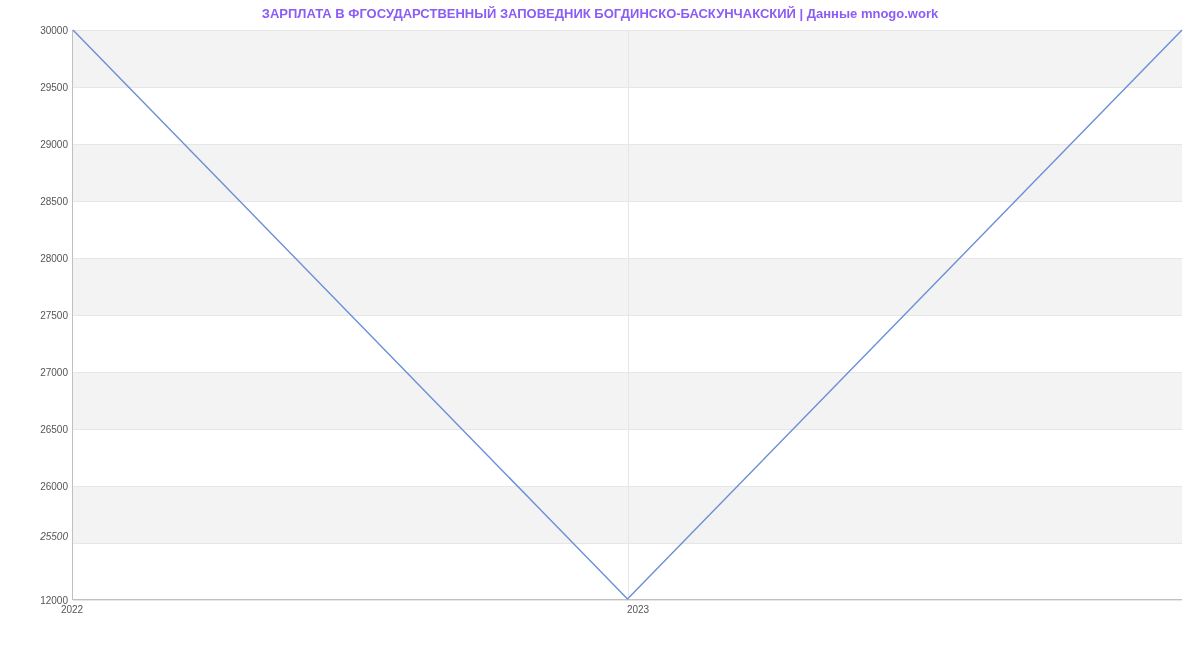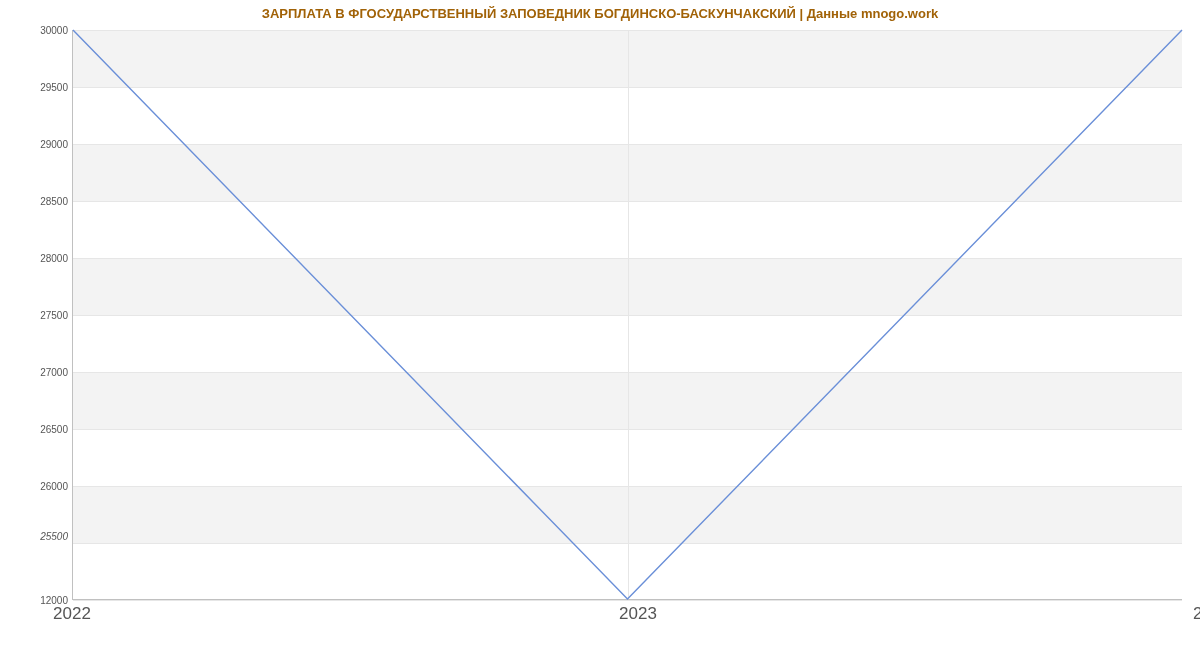--- a/index.html
+++ b/index.html
@@ -18,21 +18,21 @@
     height: 650px;
   }
   .title {
     position: absolute;
     top: 6px;
     left: 0;
     right: 0;
     text-align: center;
     font-size: 13px;
     font-weight: bold;
-    color: #a16207;
+    color: #8b5cf6;
   }
   .plot {
     position: absolute;
     left: 72px;
     top: 30px;
     width: 1110px;
     height: 570px;
     border-left: 1px solid #c0c0c0;
     border-bottom: 1px solid #c0c0c0;
     box-sizing: border-box;
@@ -62,21 +62,21 @@
     right: 1132px; 
     width: 60px;
     text-align: right;
     font-size: 10px;
     color: #555;
     transform: translateY(-50%);
   }
   .xlabel {
     position: absolute;
     top: 604px;
-    font-size: 17px;
+    font-size: 10px;
     color: #555;
     transform: translateX(-50%);
   }
   svg.line {
     position: absolute;
     left: 0;
     top: 0;
     width: 100%;
     height: 100%;
     overflow: visible;

